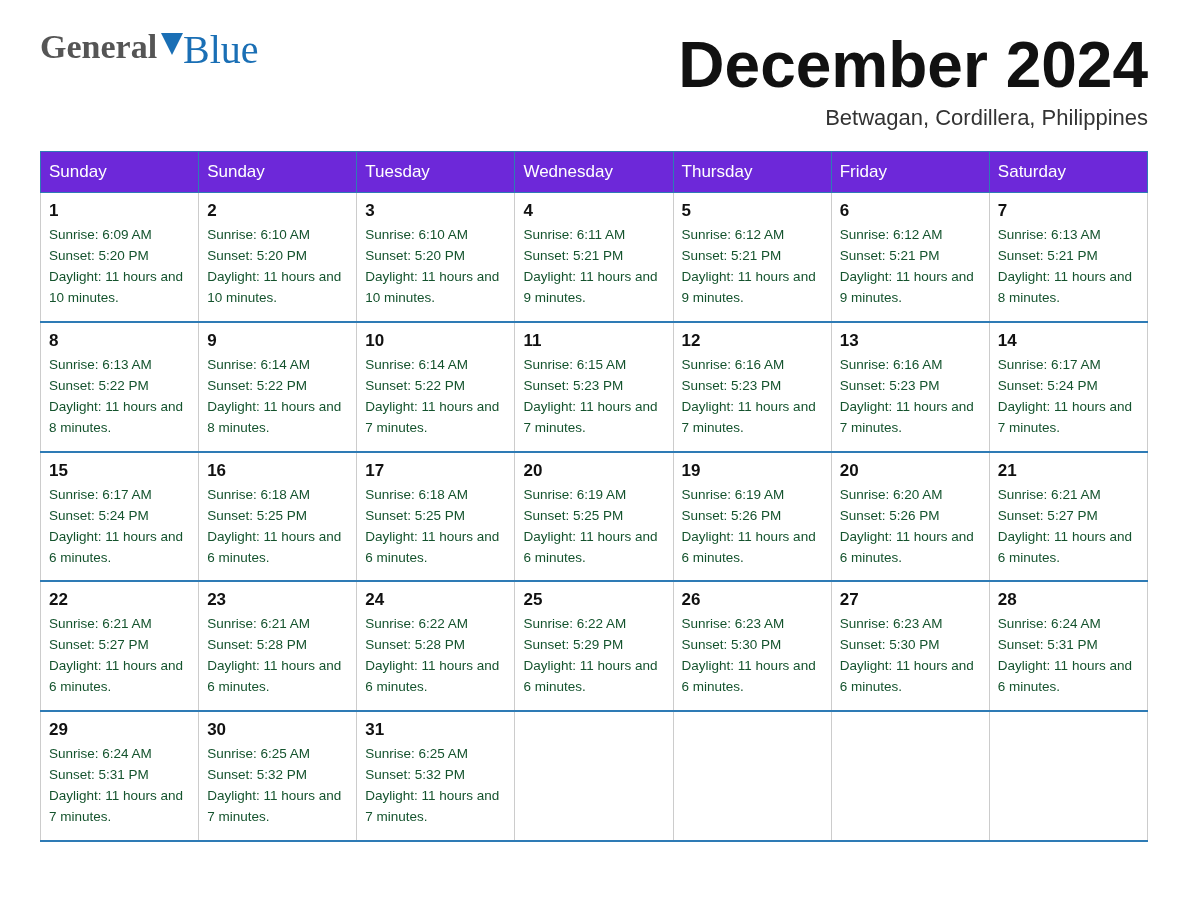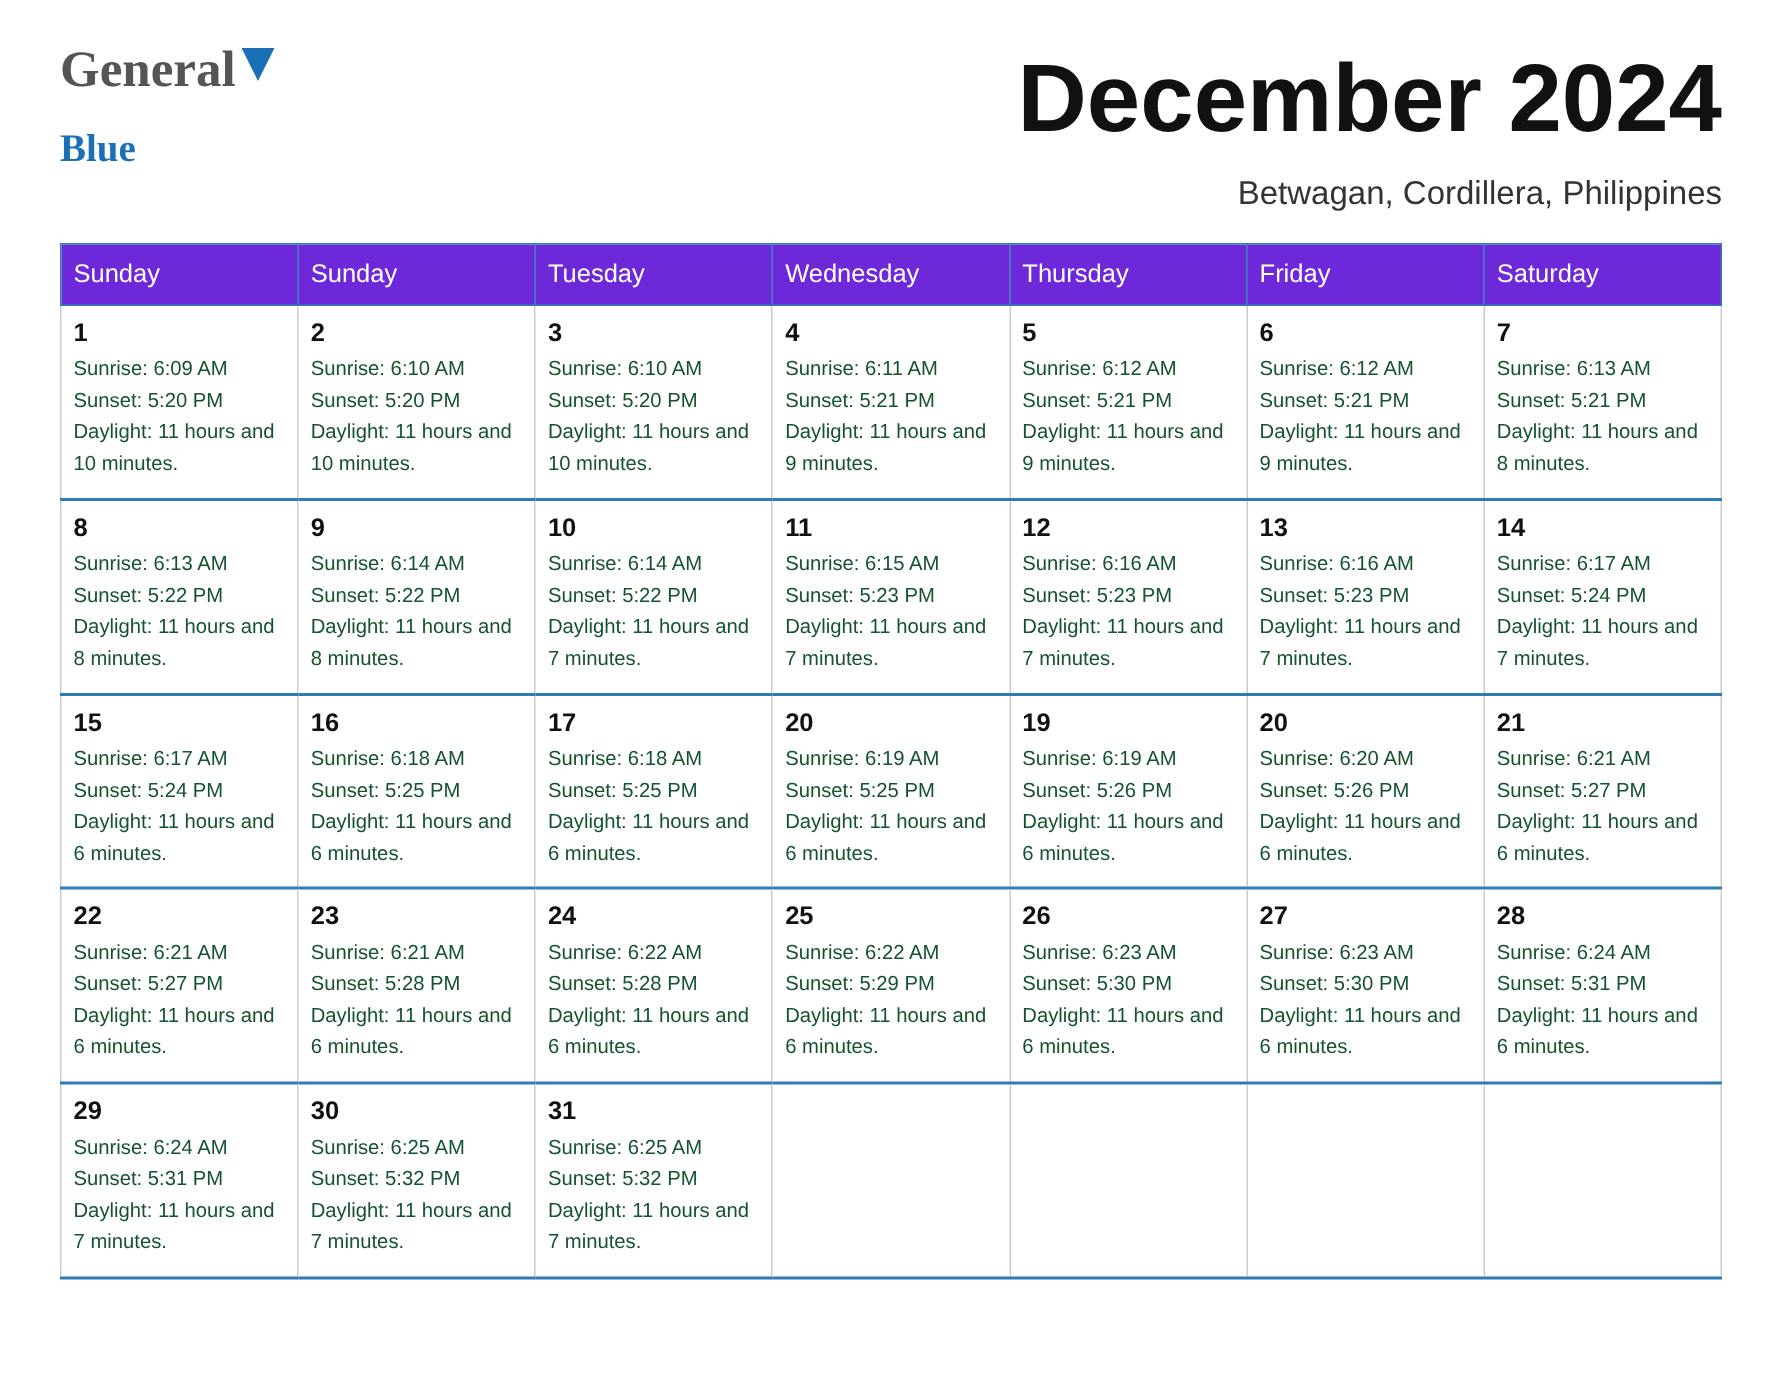--- a/index.html
+++ b/index.html
@@ -11,37 +11,36 @@
       min-height: 918px;
     }
     .header-area {
       display: flex;
       justify-content: space-between;
       align-items: flex-start;
       margin-bottom: 20px;
     }
     .logo-area {
       display: flex;
-      flex-direction: column;
+      flex-direction: row;
       align-items: flex-start;
-      gap: 24px;
     }
     .title-area {
       text-align: right;
     }
     .month-title {
       font-size: 64px;
       font-weight: bold;
       color: #111;
       line-height: 1.1;
     }
     .location-title {
       font-size: 22px;
       color: #333;
-      margin-top: 16px;
+      margin-top: 5px;
     }
     .calendar-table {
       width: 100%;
       border-collapse: collapse;
       border: 1px solid #aaa;
     }
     .calendar-table th {
       background-color: #6d28d9;
       color: #fff;
       font-size: 17px;
@@ -82,21 +81,21 @@
 <div class="header-area">
   <div class="logo-area">
     <div style="display:flex; align-items:center; line-height:1;">
       <span style="font-size:34px; font-weight:bold; color:#555; font-family:Georgia,serif;">General</span>
       <span style="display:inline-block; margin-left:4px; margin-top:-4px;">
         <svg width="22" height="22" viewBox="0 0 22 22">
           <polygon points="0,0 22,0 11,22" fill="#1a6fb5"></polygon>
         </svg>
       </span>
     </div>
-    <div style="font-size:26px; font-weight:bold; color:#1a6fb5; font-family:Georgia,serif; margin-top:-4px;">Blue</div>
+    <div style="font-size:40px; font-weight:normal; color:#1a6fb5; font-family:Georgia,serif; margin-top:-4px;">Blue</div>
   </div>
   <div class="title-area">
     <div class="month-title">December 2024</div>
     <div class="location-title">Betwagan, Cordillera, Philippines</div>
   </div>
 </div>
 
 <table class="calendar-table">
   <thead>
     <tr>

